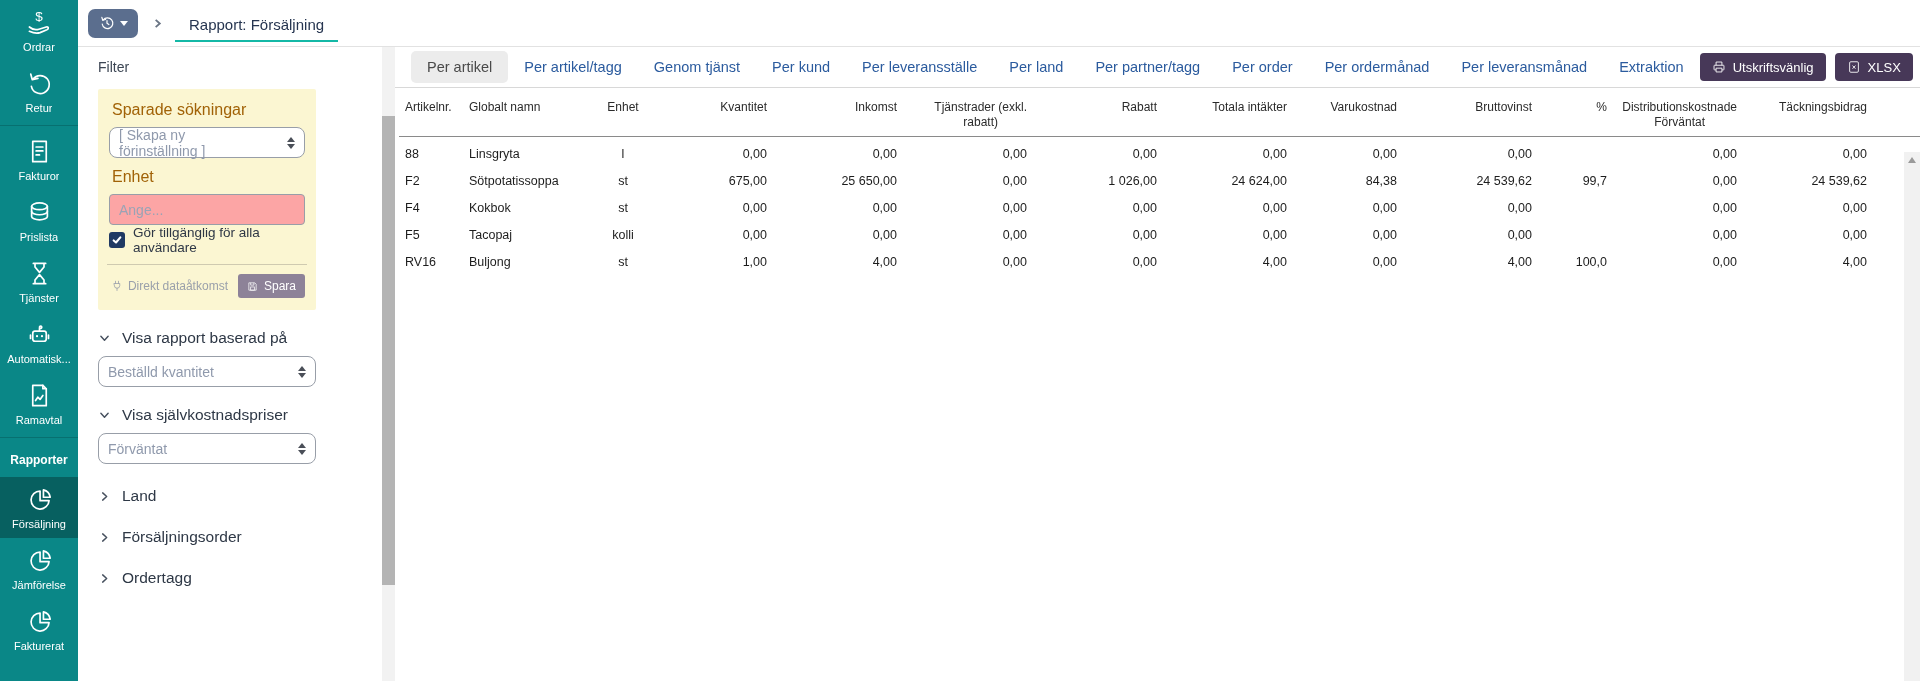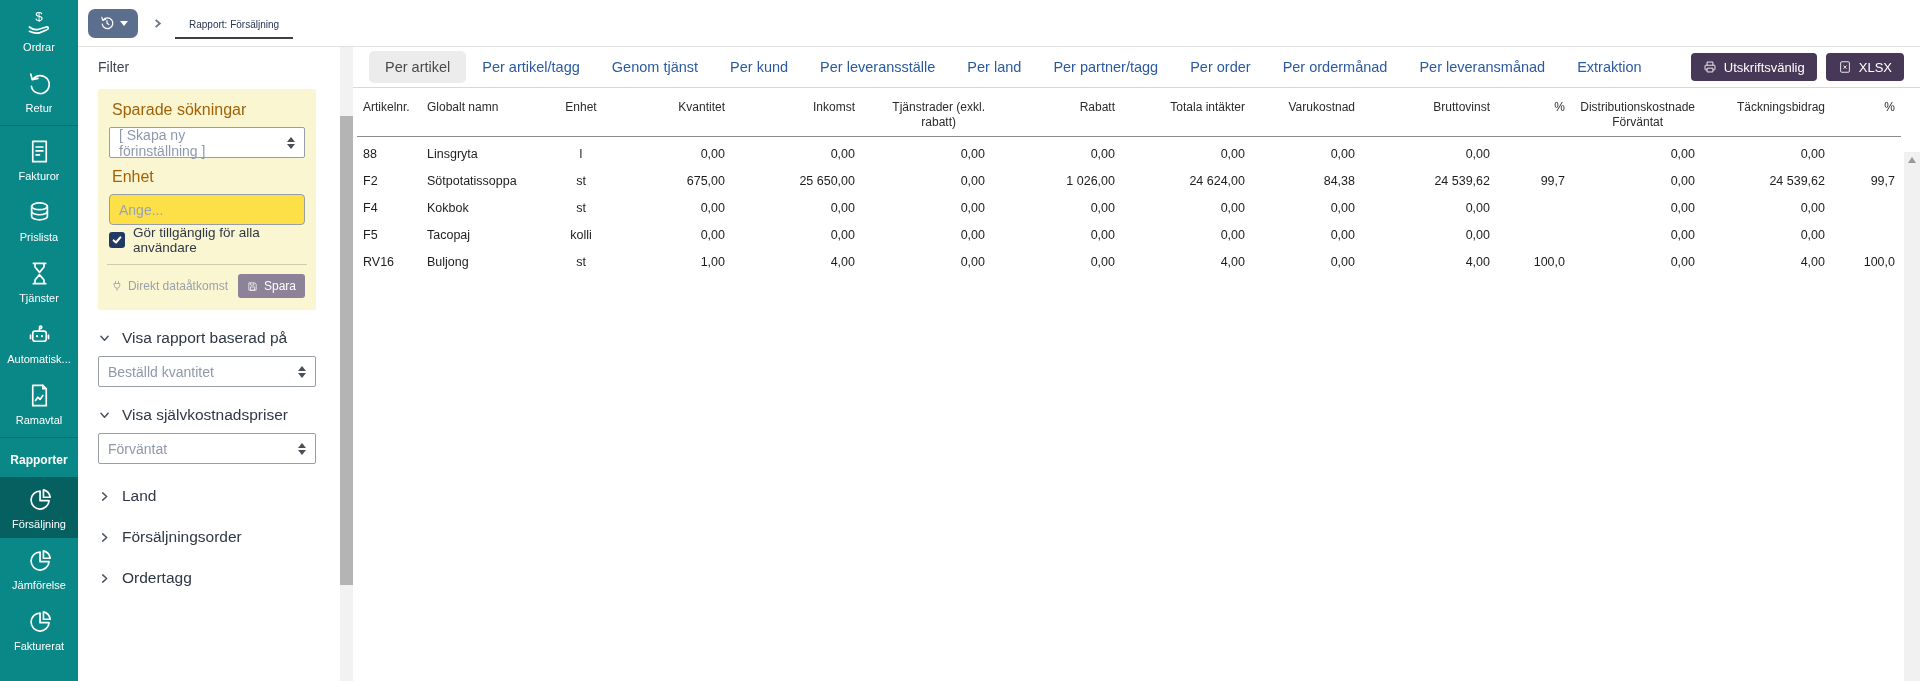--- a/index.html
+++ b/index.html
@@ -17,35 +17,35 @@
   .side-item.active{background:var(--sidebar-active,#076060);}
 
   
   .rightcol{flex:1;display:flex;flex-direction:column;min-width:0;}
   .topbar{height:47px;background:#fff;border-bottom:1px solid #e2e2e2;display:flex;align-items:center;padding-left:10px;flex-shrink:0;}
   .history-btn{width:50px;height:29px;background:#5b6e8e;border:none;border-radius:7px;display:flex;align-items:center;justify-content:center;gap:5px;cursor:pointer;}
   .history-btn svg{width:16px;height:16px;stroke:#fff;fill:none;stroke-width:1.8;stroke-linecap:round;stroke-linejoin:round;}
   .caret-down{width:0;height:0;border-left:4px solid transparent;border-right:4px solid transparent;border-top:5px solid #fff;}
   .crumb-sep{margin:0 12px 0 14px;display:flex;align-items:center;}
   .crumb-sep svg{width:11px;height:11px;stroke:#6a7585;fill:none;stroke-width:2;}
-  .crumb-current{font-size:10px;color:#263550;padding:6px 14px 7px;border-bottom:2px solid #404040;position:relative;top:3px;cursor:pointer;}
+  .crumb-current{font-size:15px;color:#263550;padding:6px 14px 7px;border-bottom:2px solid #14b8a6;position:relative;top:3px;cursor:pointer;}
 
   .content-row{flex:1;display:flex;min-height:0;}
 
   
-  .filter-panel{width:262px;flex-shrink:0;padding:10px 0 0 20px;overflow:hidden;}
+  .filter-panel{width:304px;flex-shrink:0;padding:10px 0 0 20px;overflow:hidden;}
   .filter-title{font-size:14px;color:#3c4654;margin:2px 0 14px;}
   .saved-card{background:var(--panel-yellow,#fbf6d2);width:218px;padding:12px 11px 12px;border-radius:2px;}
   .card-h{font-size:16px;color:#a16207;margin:0 3px 8px;font-weight:normal;}
-  .selectbox{background:#fff;border:1px solid #989ea8;border-radius:2px;height:31px;display:flex;align-items:center;justify-content:space-between;padding:0 9px;color:#8f99ac;font-size:14px;cursor:pointer;width:100%;gap:48px;}
+  .selectbox{background:#fff;border:1px solid #989ea8;border-radius:8px;height:31px;display:flex;align-items:center;justify-content:space-between;padding:0 9px;color:#8f99ac;font-size:14px;cursor:pointer;width:100%;gap:48px;}
   .updn{display:flex;flex-direction:column;gap:2px;}
   .updn i{width:0;height:0;border-left:4px solid transparent;border-right:4px solid transparent;display:block;}
   .updn .up{border-bottom:5px solid #4a4f58;}
   .updn .dn{border-top:5px solid #4a4f58;}
-  .text-input{border:1px solid #989ea8;border-radius:4px;height:31px;padding:12px 9px;font-size:14px;color:#333;width:100%;background:#fde047;font-family:inherit;}
+  .text-input{border:1px solid #989ea8;border-radius:4px;height:31px;padding:12px 9px;font-size:14px;color:#333;width:100%;background:#fca5a5;font-family:inherit;}
   .text-input::placeholder{color:#9aa3b5;}
   .saved-card .card-h.second{margin-top:10px;}
   .checkbox-row{display:flex;align-items:center;gap:8px;margin:0 0 9px;}
   .checkbox{width:16px;height:16px;background:var(--checkbox-navy,#203a63);border-radius:3px;display:flex;align-items:center;justify-content:center;flex-shrink:0;cursor:pointer;}
   .checkbox svg{width:10px;height:10px;stroke:#fff;fill:none;stroke-width:2.5;stroke-linecap:round;stroke-linejoin:round;}
   .checkbox-label{font-size:13.5px;color:#2e3745;}
   .card-divider{border-top:1px solid #cfcab0;margin:6px -2px 9px;}
   .card-footer{display:flex;justify-content:flex-end;align-items:center;gap:10px;}
   .data-access{display:flex;align-items:center;gap:5px;color:#9aa0ab;font-size:12px;cursor:pointer;}
   .data-access svg{width:12px;height:12px;stroke:#9aa0ab;fill:none;stroke-width:1.6;stroke-linecap:round;}

